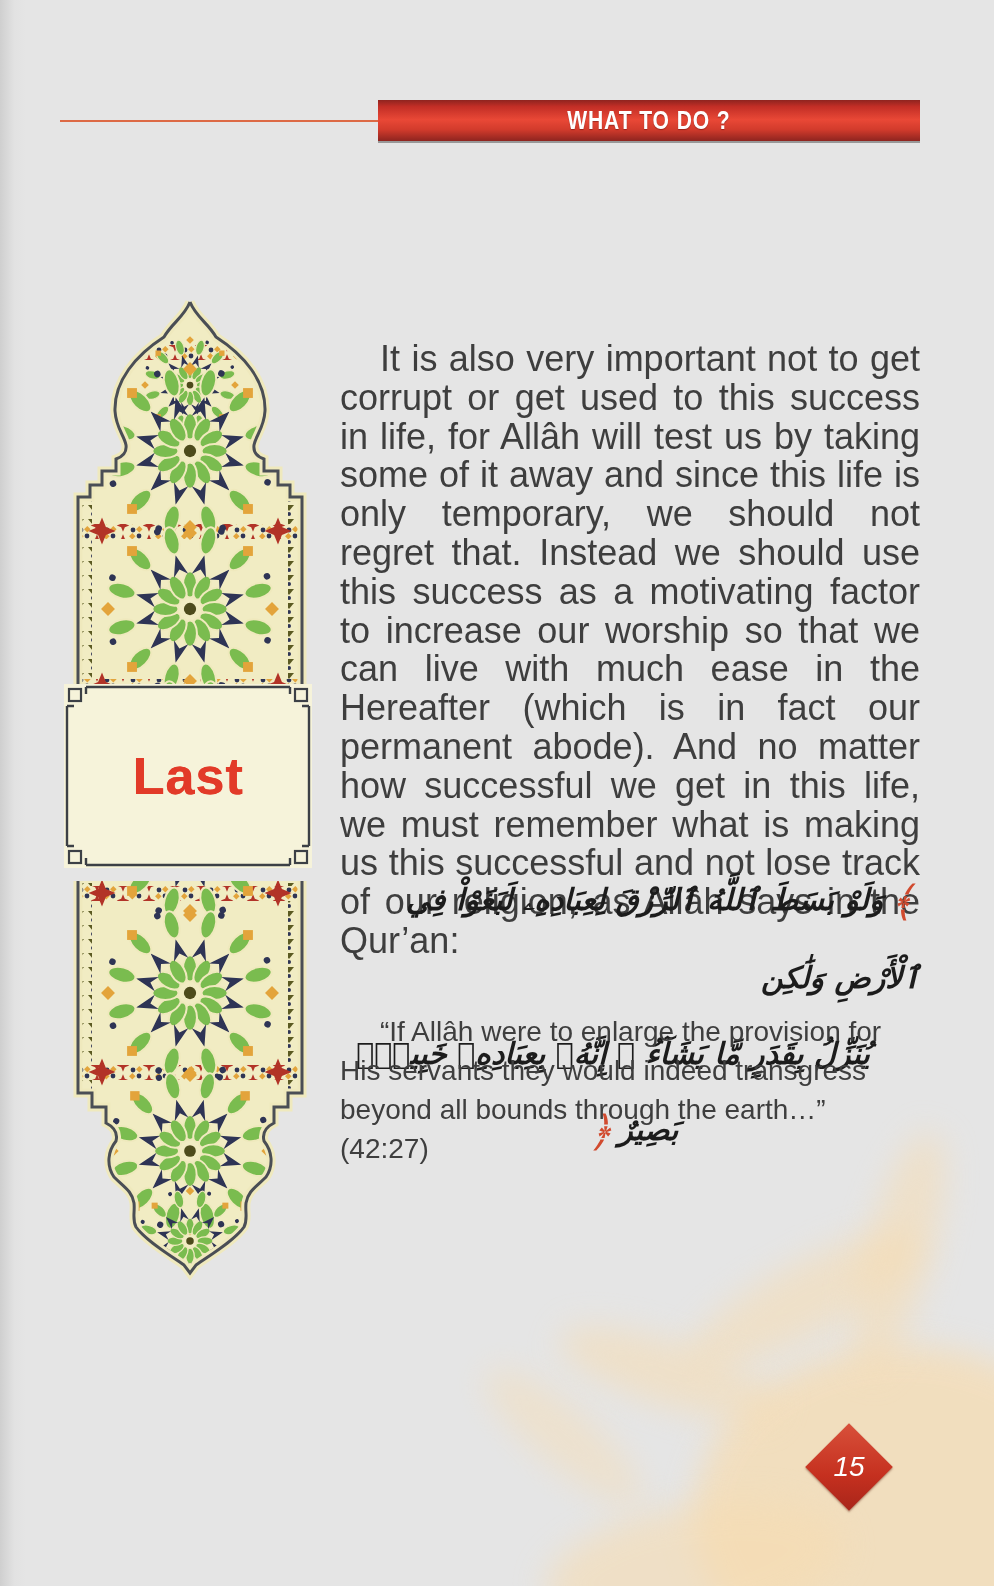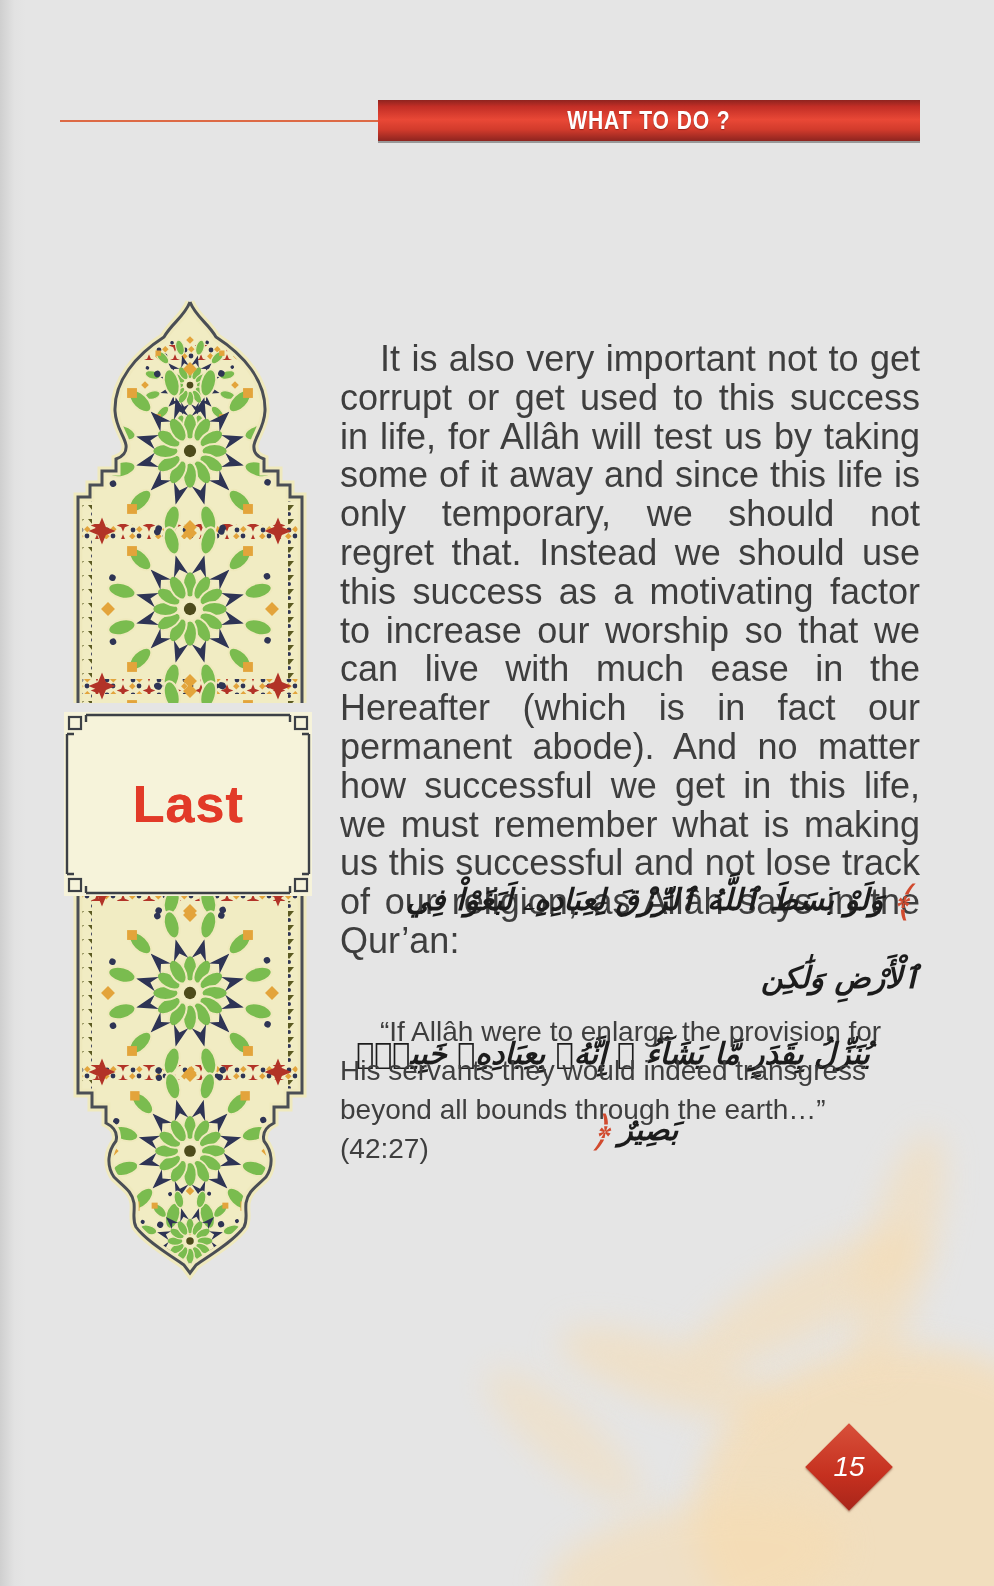--- a/index.html
+++ b/index.html
@@ -12,21 +12,21 @@
   .header-rule{position:absolute;left:60px;top:120px;width:320px;height:2px;background:#dd6a45;}
   .banner{position:absolute;left:378px;top:100px;width:542px;height:41px;
     background:linear-gradient(180deg,#8f241f 0%,#c22e26 16%,#e94836 48%,#d23b2c 72%,#8e241f 100%);
     box-shadow:0 2px 0 rgba(90,90,90,0.55);
     display:flex;align-items:center;justify-content:center;}
   .banner-title{color:#ffffff;font-weight:bold;font-size:24px;letter-spacing:1px;
     transform:scale(0.88,1.05);white-space:nowrap;text-shadow:0 1px 1px rgba(60,0,0,0.4);}
   
   .ornament{position:absolute;left:58px;top:293px;width:264px;height:992px;}
   
-  .lastword{position:absolute;left:64px;top:712px;width:248px;height:130px;border-radius:19px;}
+  .lastword{position:absolute;left:64px;top:684px;width:248px;height:130px;border-radius:19px;}
   .lastword svg{position:absolute;left:0;top:0;}
   .lastword-text{position:absolute;left:0;top:0;width:248px;height:184px;
     display:flex;flex-direction:column;align-items:center;justify-content:center;gap:8px;}
   .lastword-text span{color:#e23a28;font-weight:bold;font-size:52px;line-height:64px;
     letter-spacing:1px;text-shadow:0.5px 0 0 #e23a28;}
   
   .paragraph{position:absolute;left:340px;top:340px;width:580px;
     font-size:36px;line-height:38.8px;color:#3e3e3e;text-align:justify;text-indent:40px;}
   .verse{position:absolute;left:340px;top:862px;width:580px;direction:rtl;text-align:right;
     font-family:"DejaVu Sans",sans-serif;color:#1c1c1c;}

